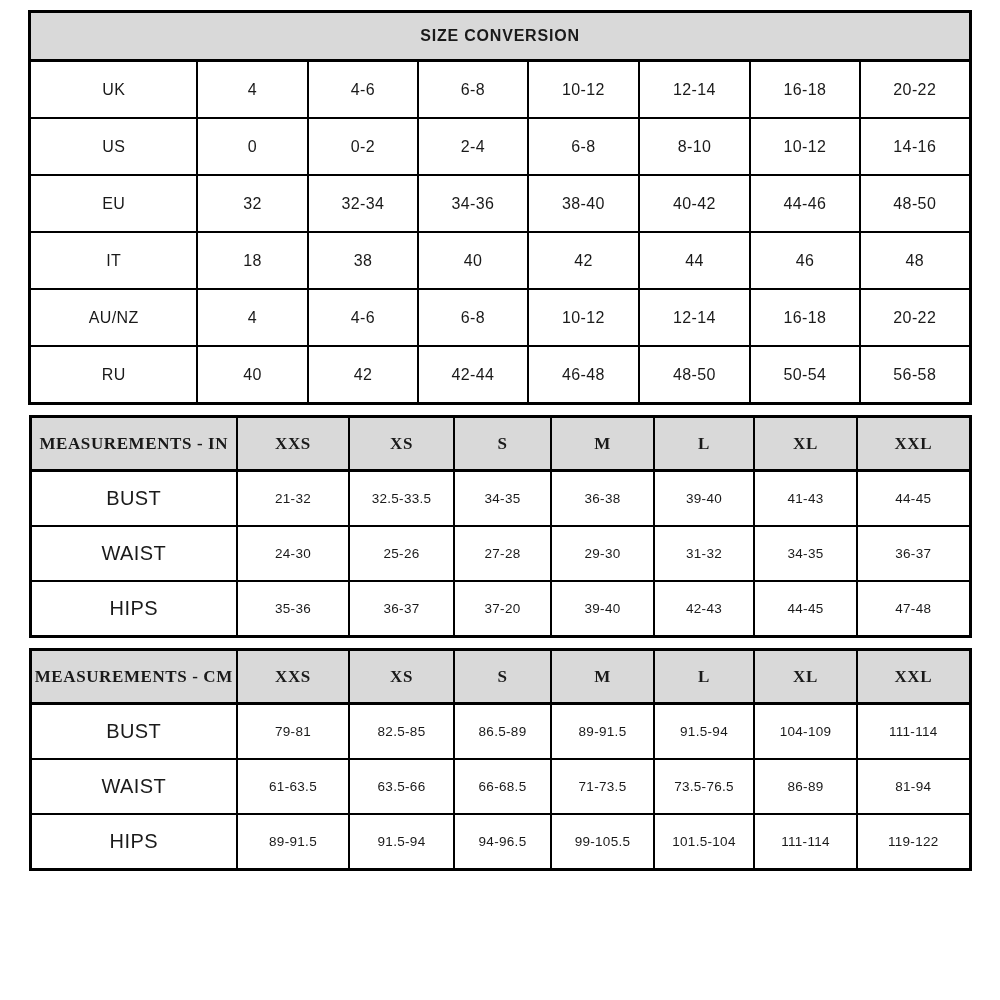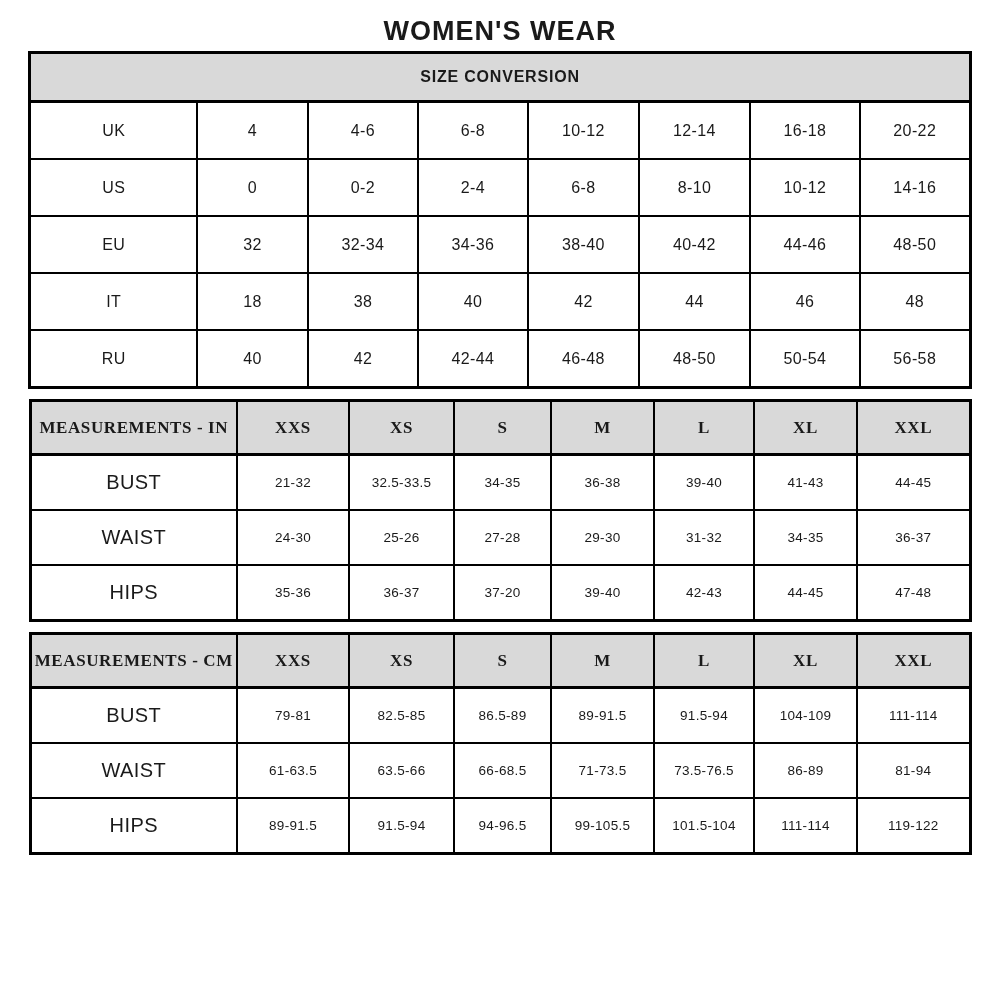--- a/index.html
+++ b/index.html
@@ -67,21 +67,20 @@
   }
   .t2 td, .t3 td { height: 53px; }
   .t2 .label-cell, .t3 .label-cell { font-size: 20px; }
   .t2 .val, .t3 .val { font-size: 13.5px; letter-spacing: 0.3px; }
 </style>
 </head>
 <body>
 
 <div class="page">
 
-  <div class="page-title">WOMEN'S WEAR</div>
 
   <table class="tbl t1 tbl-wrap-1">
     <colgroup>
       <col style="width:167px">
       <col style="width:111px">
         <col style="width:110px">
         <col style="width:110px">
       <col style="width:111px">
         <col style="width:111px">
         <col style="width:110px">
@@ -123,20 +122,30 @@
     </tr>
     <tr>
       <td>IT</td>
       <td>18</td>
       <td>38</td>
       <td>40</td>
       <td>42</td>
       <td>44</td>
       <td>46</td>
       <td>48</td>
+    </tr>
+    <tr>
+      <td>AU/NZ</td>
+      <td>4</td>
+      <td>4-6</td>
+      <td>6-8</td>
+      <td>10-12</td>
+      <td>12-14</td>
+      <td>16-18</td>
+      <td>20-22</td>
     </tr>
     <tr>
       <td>RU</td>
       <td>40</td>
       <td>42</td>
       <td>42-44</td>
       <td>46-48</td>
       <td>48-50</td>
       <td>50-54</td>
       <td>56-58</td>

